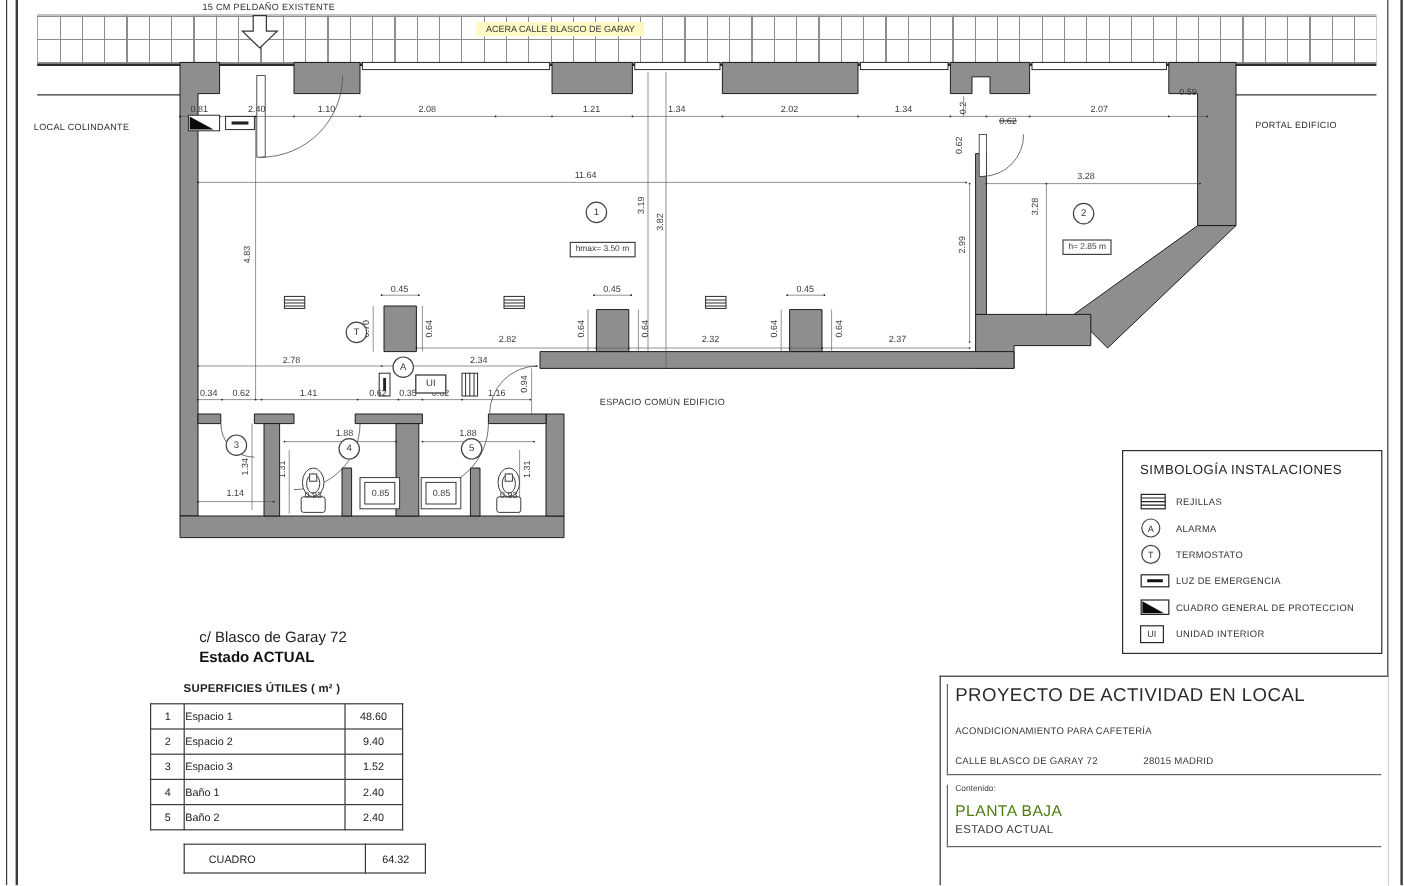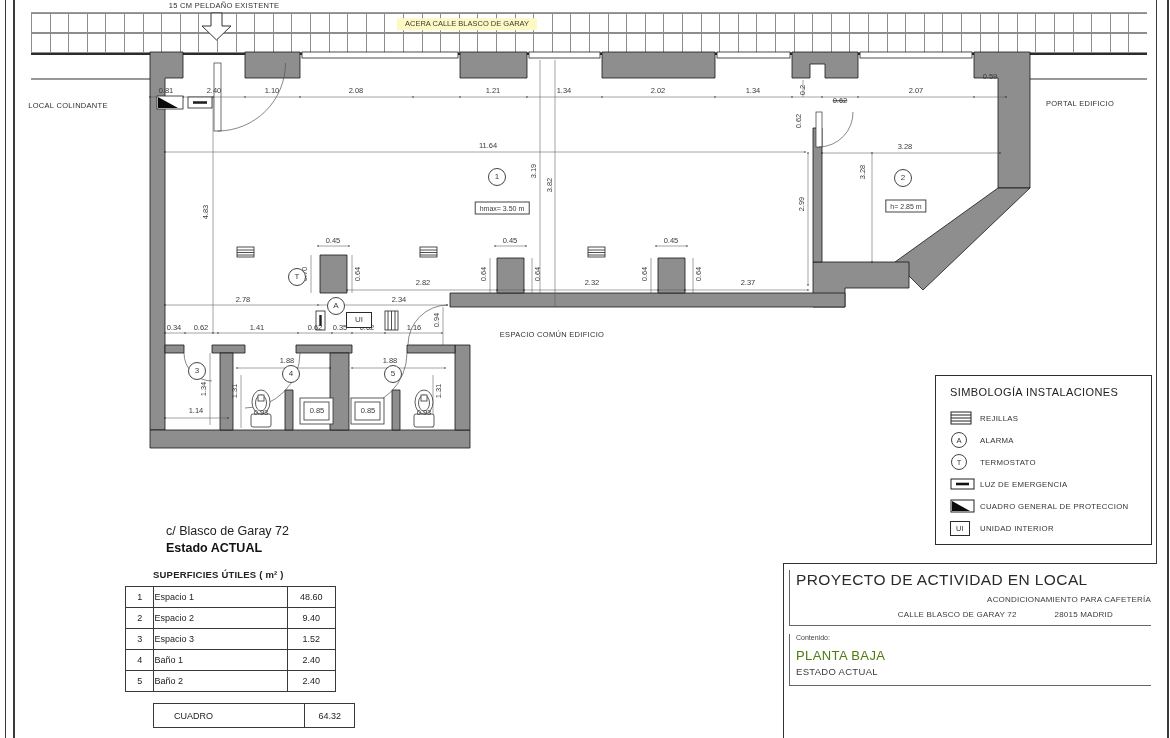--- a/index.html
+++ b/index.html
@@ -44,21 +44,21 @@
   td.cname{width:135px;padding-left:20px;}
   td.cval{width:48px;text-align:center;}
   table.total{border-collapse:collapse;margin-left:28px;margin-top:11px;}
   table.total td{border:1px solid #3a3a3a;font-size:9px;color:#222;height:21px;}
   
   #titleblock{position:absolute;left:783px;top:563px;width:374px;height:175px;
               border-left:1px solid #333;border-top:1px solid #333;box-sizing:border-box;background:#fff;}
   #tb-head{margin:6px 0 0 5px;border-left:1px solid #666;border-bottom:1px solid #666;
            padding:1px 0 6px 6px;width:362px;box-sizing:border-box;}
   .tb-title{font-size:15.5px;color:#2a2a2a;letter-spacing:.4px;}
-  .tb-sub{font-size:8px;color:#3a3a3a;margin-top:6px;letter-spacing:.2px;text-align:right;}
+  .tb-sub{font-size:8px;color:#3a3a3a;margin-top:16px;letter-spacing:.2px;}
   .tb-sub span{margin-right:38px;}
   #tb-cont{margin:8px 0 0 5px;border-left:1px solid #666;border-bottom:1px solid #666;
            padding:0 0 8px 6px;width:362px;box-sizing:border-box;}
   .tb-contlab{font-size:7px;color:#444;margin-bottom:7px;}
   .tb-c1{font-size:13px;color:#4d7c0f;letter-spacing:.4px;}
   .tb-c2{font-size:9.5px;color:#3a3a3a;margin-top:3px;letter-spacing:.3px;}
 </style>
 </head>
 <body>
 

